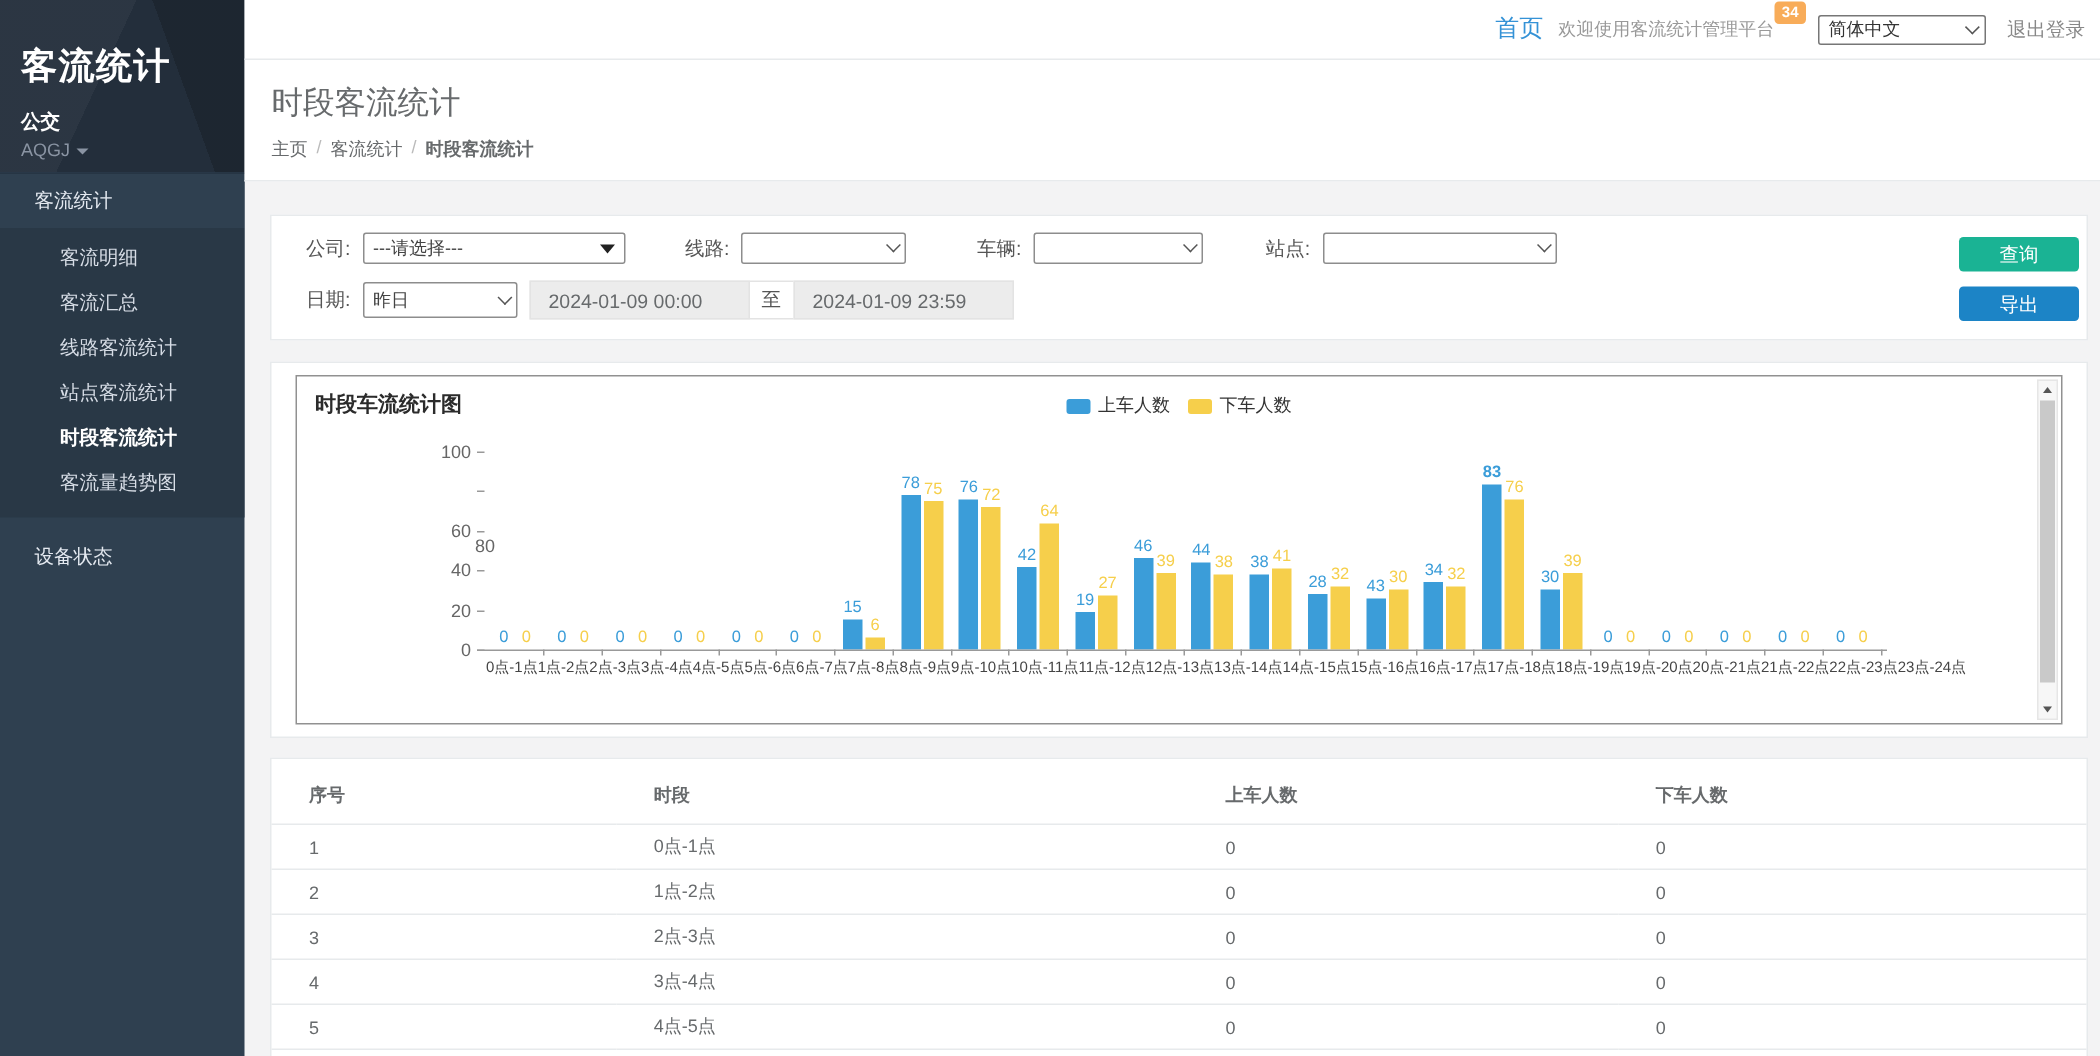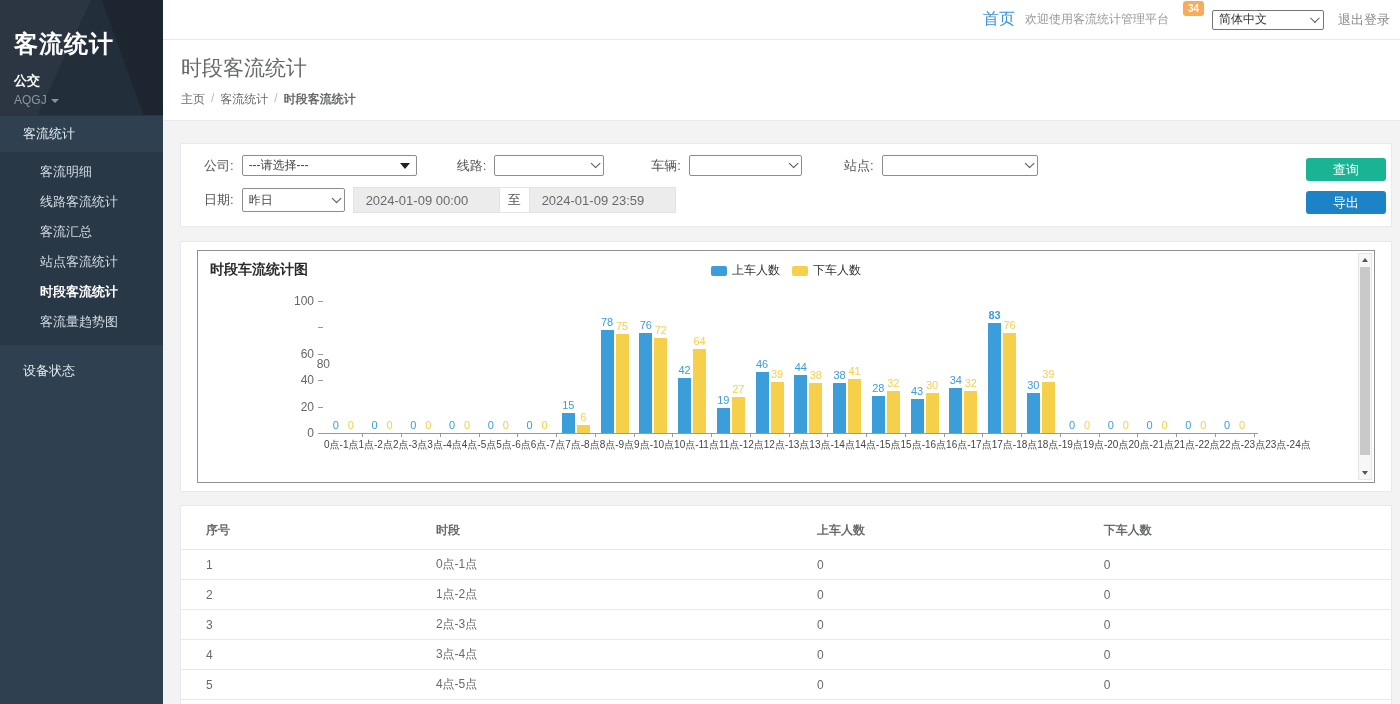--- a/index.html
+++ b/index.html
@@ -24,21 +24,21 @@
   .submenu { background:#293846; padding:5px 0 8px 0; }
   .submenu-item { padding:6px 0 6px 40px; font-size:13px; color:#d7dde6; cursor:pointer; }
   .submenu-item.active { color:#ffffff; font-weight:bold; }
 
   
   .main { flex:1; display:flex; flex-direction:column; min-width:0; }
 
   .topbar { height:40px; background:#fff; border-bottom:1px solid #e7eaec; display:flex; align-items:center; justify-content:flex-end; padding-right:10px; }
   .topbar-right { display:flex; align-items:center; }
   .home-link { color:#3492d6; font-size:16px; margin-right:10px; cursor:pointer; }
-  .welcome { color:#999; font-size:12px; margin-right:14px; }
+  .welcome { color:#999; font-size:12px; }
   .badge { background:#f8ac59; color:#fff; font-size:10px; font-weight:bold; border-radius:3px; padding:2px 5px; align-self:flex-start; margin-top:-8px; margin-right:8px; }
   .lang-select { width:112px; height:20px; border:1px solid #767676; border-radius:2px; background:#fff; font-size:12px; color:#333; display:flex; align-items:center; justify-content:space-between; padding:0 6px; cursor:pointer; margin-right:14px; }
   .logout { color:#888; font-size:13px; cursor:pointer; }
 
   .page-heading { background:#fff; border-bottom:1px solid #e7eaec; padding:14px 0 12px 18px; }
   .page-title { font-size:21px; color:#676a6c; font-weight:normal; }
   .breadcrumb { margin-top:9px; font-size:12px; color:#999; display:flex; gap:6px; }
   .breadcrumb .crumb { color:#676a6c; cursor:pointer; }
   .breadcrumb .sep { color:#bbb; }
   .breadcrumb .crumb.current { font-weight:bold; cursor:default; }
@@ -108,22 +108,22 @@
   <aside class="sidebar">
     <div class="logo-area">
       <div class="brand">客流统计</div>
       <div class="org">公交</div>
       <div class="org-code"><span>AQGJ</span><span class="caret"></span></div>
     </div>
     <nav>
         <div class="nav-section open">客流统计</div>
         <div class="submenu">
           <div class="submenu-item">客流明细</div>
+          <div class="submenu-item">客流汇总</div>
           <div class="submenu-item">线路客流统计</div>
-          <div class="submenu-item">客流汇总</div>
           <div class="submenu-item">站点客流统计</div>
           <div class="submenu-item active">时段客流统计</div>
           <div class="submenu-item">客流量趋势图</div>
         </div>
         <div class="nav-section plain">设备状态</div>
       </nav>
   </aside>
 
   <div class="main">
 

